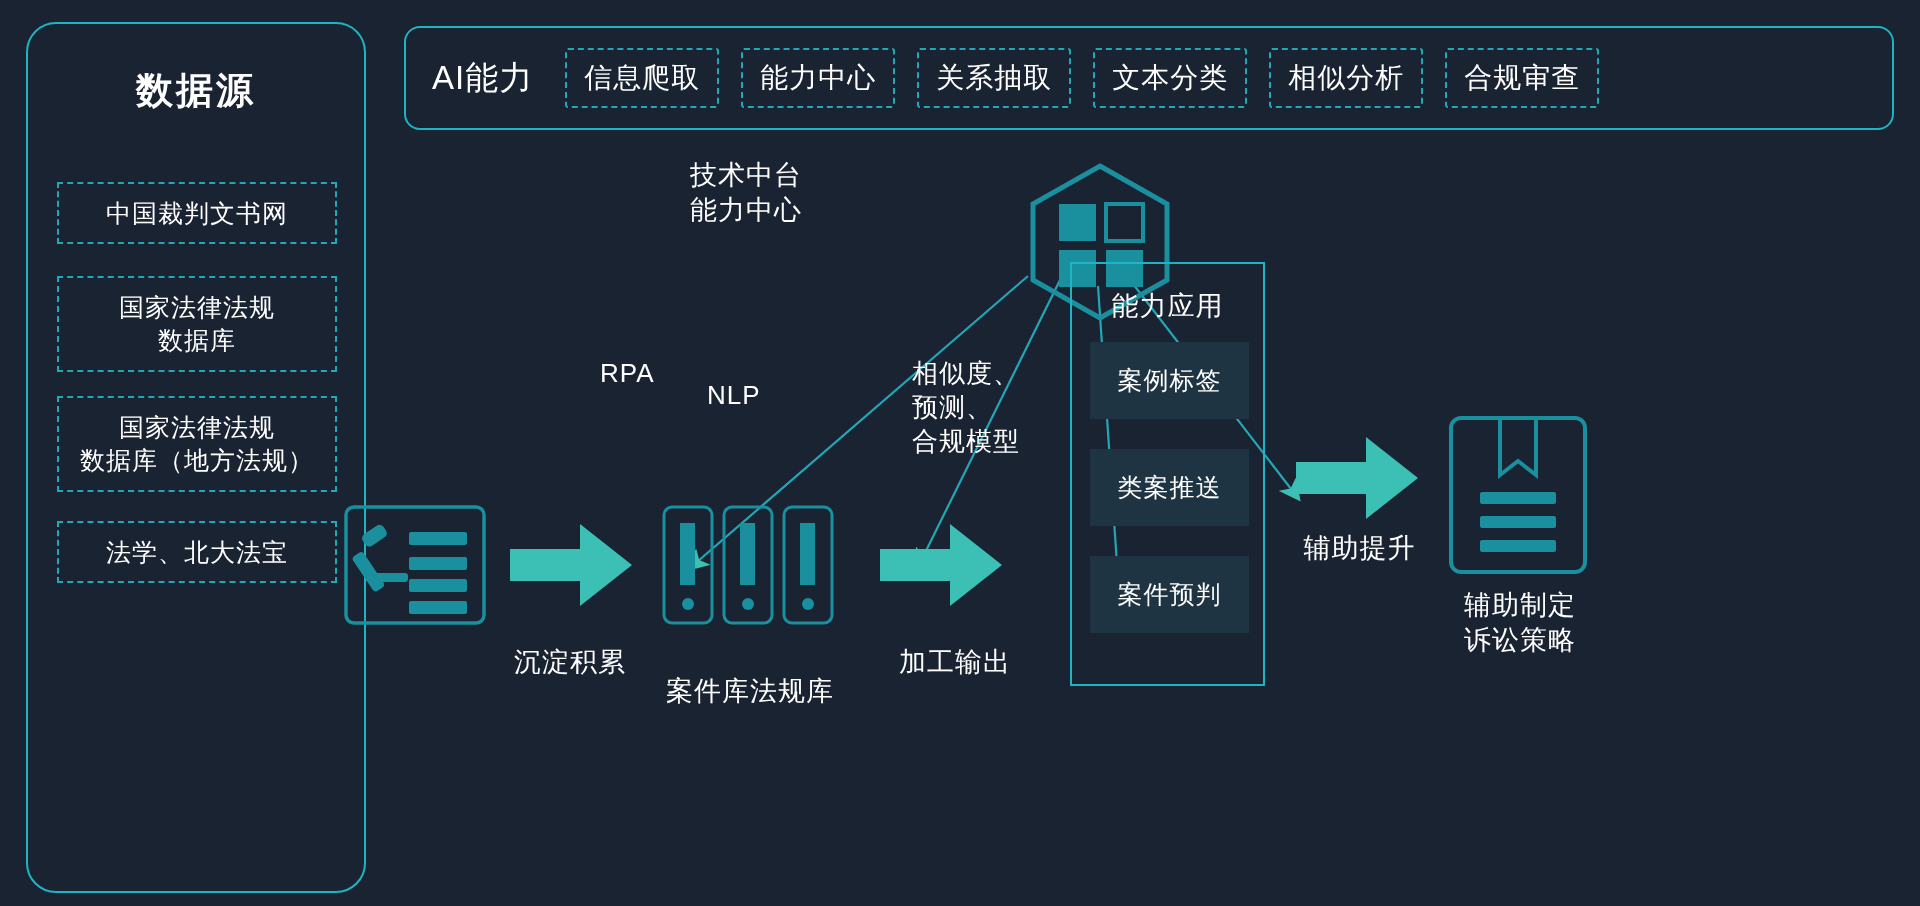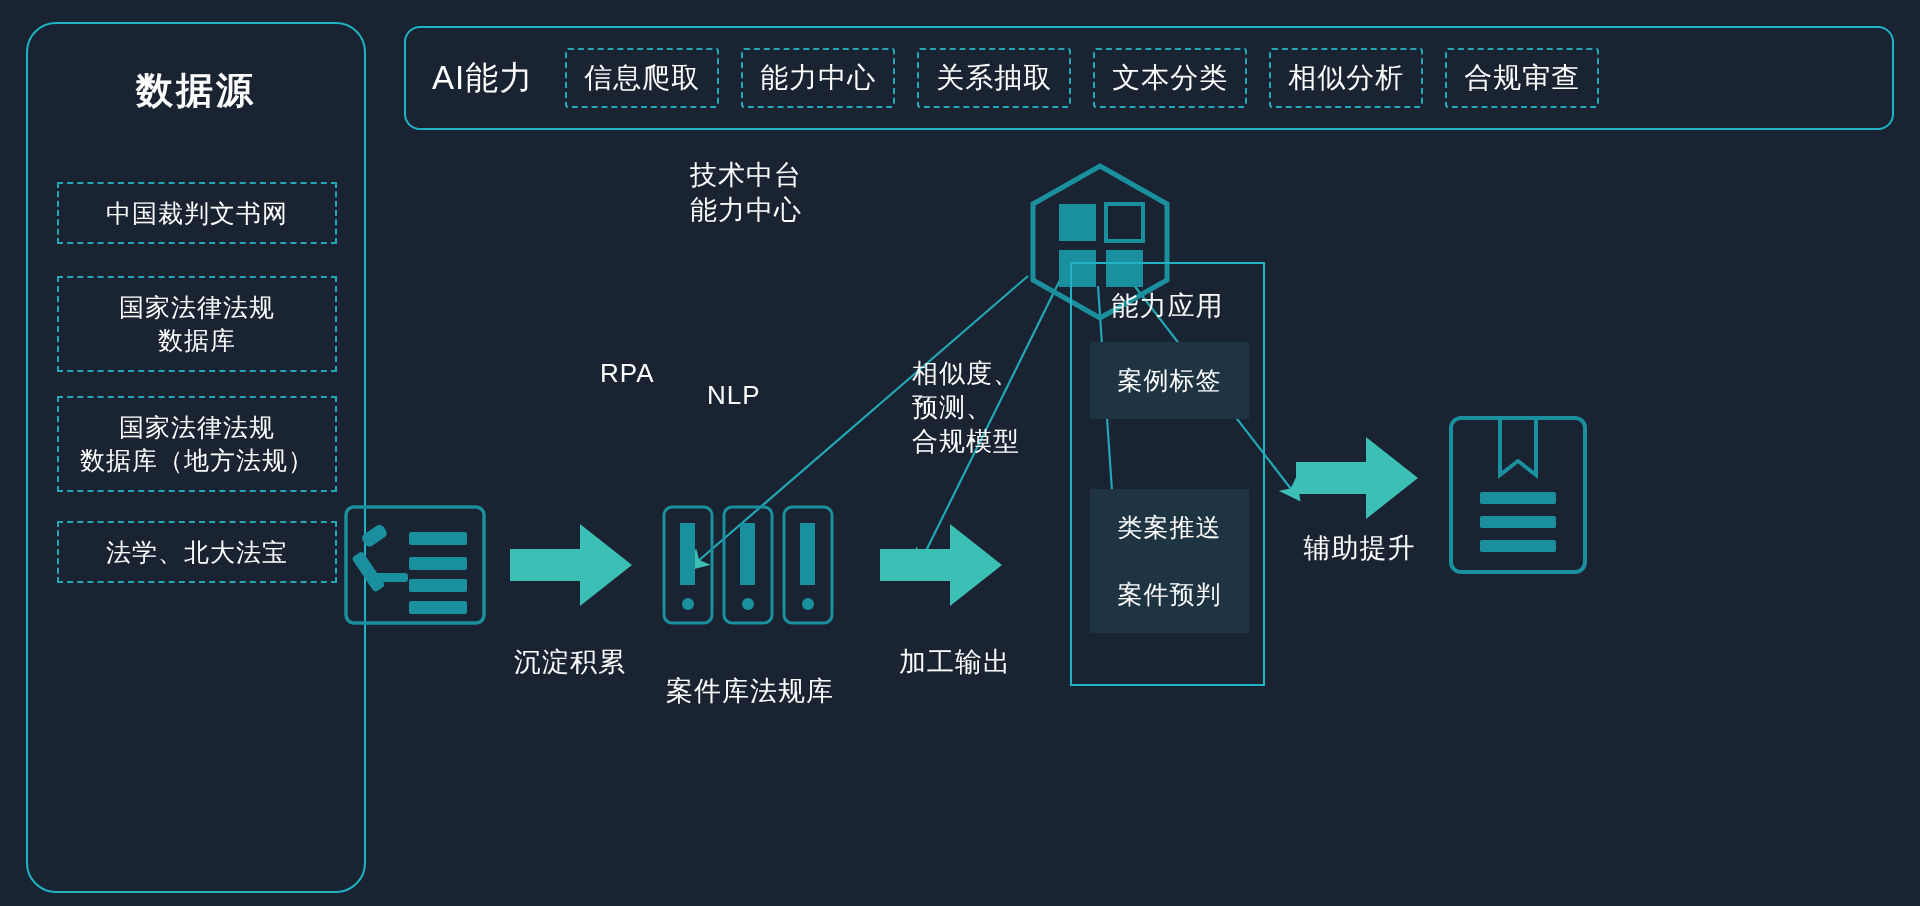--- a/index.html
+++ b/index.html
@@ -166,21 +166,21 @@
     height: 77px;
     background: #1e3442;
     display: flex;
     align-items: center;
     justify-content: center;
     font-size: 25px;
     letter-spacing: 1px;
     color: #ffffff;
   }
   #cap-item0 { top: 78px; }
-  #cap-item1 { top: 185px; margin-top: 40px; }
+  #cap-item1 { top: 185px; }
   #cap-item2 { top: 292px; }
 
   
   #book-icon { left: 1448px; top: 415px; width: 140px; height: 160px; }
 
   
   #connectors {
     left: 0; top: 0; width: 1920px; height: 906px;
     pointer-events: none;
   }
@@ -289,14 +289,15 @@
 
   <svg class="abs" id="book-icon" viewBox="0 0 140 160">
     <rect x="3" y="3" width="134" height="154" rx="10" fill="none" stroke="#1a8f9e" stroke-width="4"></rect>
     <path d="M52,3 L52,60 L70,46 L88,60 L88,3" fill="none" stroke="#1a8f9e" stroke-width="4"></path>
     <g fill="#1a8f9e">
       <rect x="32" y="77" width="76" height="12" rx="2"></rect>
       <rect x="32" y="101" width="76" height="12" rx="2"></rect>
       <rect x="32" y="125" width="76" height="12" rx="2"></rect>
     </g>
   </svg>
+  <div class="abs stage-cap" id="cap-final">辅助制定<br>诉讼策略</div>
 
 </div>
 
 </body></html>

